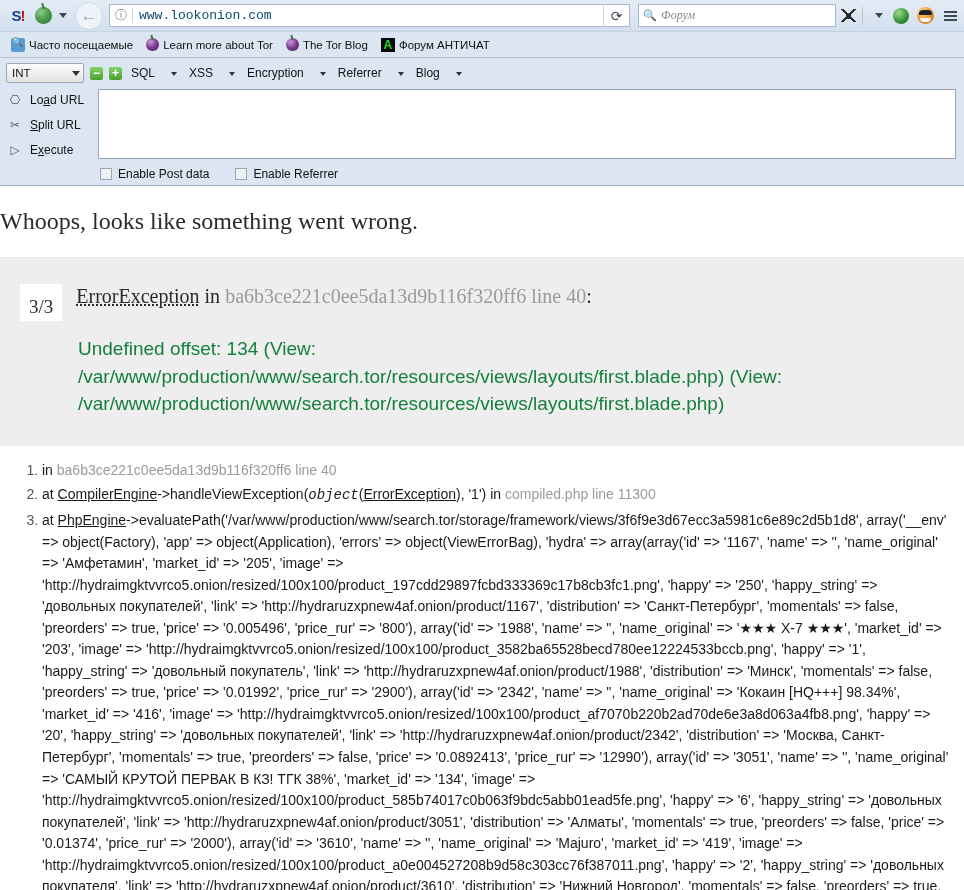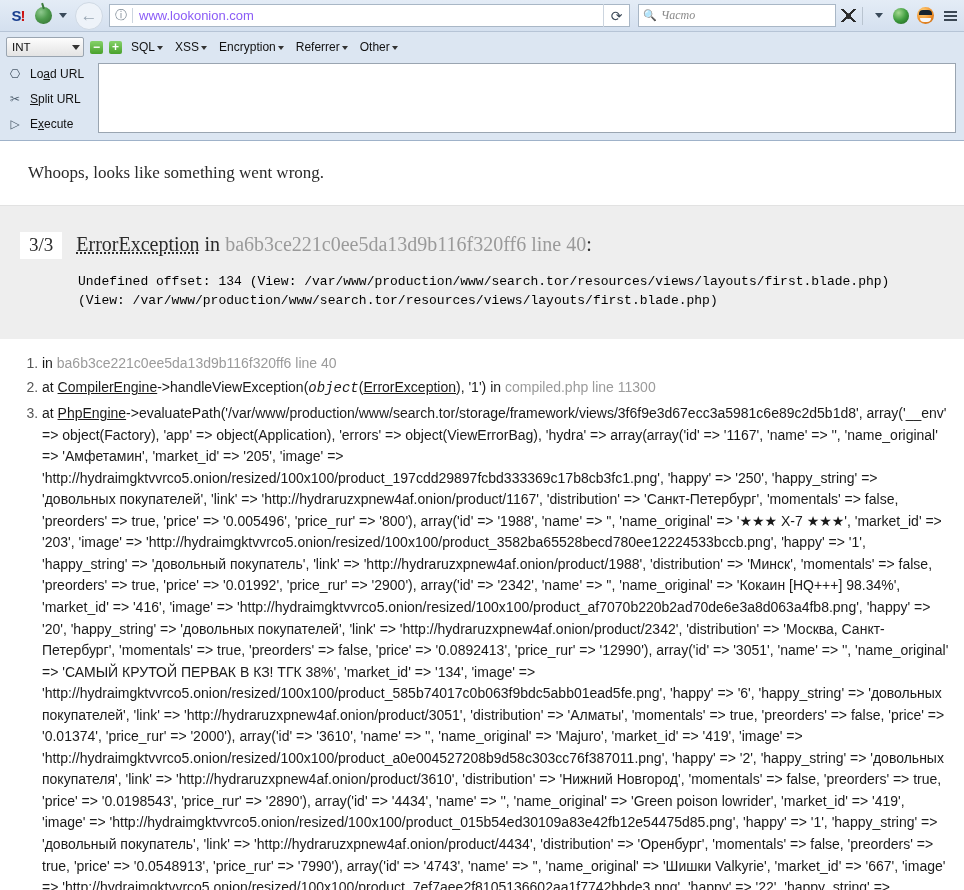--- a/index.html
+++ b/index.html
@@ -74,23 +74,23 @@
     width: 22px; text-align: center;
     color: #7b8894; font-size: 12px;
     flex: 0 0 auto;
   }
   #url-separator {
     width: 1px; height: 15px; background: #ccd5df; flex: 0 0 auto;
   }
   #url-text {
     flex: 1 1 auto;
     padding: 0 6px;
-    font-family: Liberation Sans, sans-serif;
+    font-family: Liberation Mono, monospace;
     font-size: 13px;
-    color: #8b5cf6;
+    color: #0c4a6e;
     white-space: nowrap; overflow: hidden;
   }
   #reload-btn {
     width: 26px; height: 23px;
     display: flex; align-items: center; justify-content: center;
     color: #3c4a58; font-size: 14px;
     flex: 0 0 auto;
     border-left: 1px solid #ccd5df;
   }
   #searchbar {
@@ -218,21 +218,21 @@
   .hb-pm {
     width: 13px; height: 13px;
     display:flex;align-items:center;justify-content:center;
     border-radius: 2px;
     font-size: 12px; font-weight: bold; color: #fff; line-height: 1;
   }
   .hb-pm.minus { background: linear-gradient(to bottom,#86d26a,#49a12c); }
   .hb-pm.plus  { background: linear-gradient(to bottom,#86d26a,#49a12c); }
   .hb-menu {
     font-size: 12px; color: #111;
-    display: flex; align-items: center; gap: 2px;
+    display: flex; align-items: center; gap: 16px;
     padding: 0 3px;
   }
   .hb-menu .caret {
     width:0;height:0;border-left:3px solid transparent;border-right:3px solid transparent;
     border-top:4px solid #333; margin-top:2px;
   }
   #hackbar-body { display: flex; padding: 0 6px; }
   #hb-actions { width: 92px; flex: 0 0 auto; }
   .hb-action {
     height: 25px;
@@ -267,58 +267,57 @@
     background: #ffffff;
     width: 964px;
   }
   #whoops-panel {
     background: #ffffff;
     border-bottom: 1px solid #e2e2e2;
     padding: 22px 0 22px 0;
   }
   #whoops-text {
     font-family: "Liberation Serif", serif;
-    font-size: 17px;
+    font-size: 24px;
     color: #2a2a2a;
-    padding-left: 28px;
   }
   #exception-panel {
     background: #eeeeee;
     padding: 26px 0 28px 0;
   }
   #exception-head {
     display: flex; align-items: flex-start;
     padding-left: 20px;
   }
   #exc-badge {
     background: #ffffff;
     color: #2c2c2c;
     font-family: "Liberation Serif", serif;
     font-size: 19px;
-    padding: 3px 9px 5px 9px;
+    padding: 13px 9px 5px 9px;
     line-height: 1;
     margin-right: 14px;
     flex: 0 0 auto;
   }
   #exc-title {
     font-family: "Liberation Serif", serif;
     font-size: 20px;
     color: #2a2a2a;
     padding-top: 1px;
   }
   #exc-title .exc-name {
     text-decoration: underline;
     text-decoration-style: dotted;
     color: #2a2a2a;
   }
   #exc-title .exc-file { color: #9a9a9a; }
   #exc-message {
-    font-family: Liberation Mono, monospace;
-    font-size: 13px;
-    color: #000000;
+    font-family: Liberation Sans, sans-serif;
+    font-size: 19px;
+    color: #15803d;
     line-height: 1.45;
     padding: 14px 40px 0 78px;
   }
 
   
   #trace {
     padding: 14px 14px 0 14px;
     background: #ffffff;
   }
   #trace ol {
@@ -362,21 +361,21 @@
       <div id="identity-icon">ⓘ</div>
       <div id="url-separator"></div>
       <div id="url-text">www.lookonion.com</div>
       <div id="reload-btn">
         <span>⟳</span>
       </div>
     </div>
 
     <div id="searchbar">
       <div id="search-icon">🔍</div>
-      <div id="search-placeholder">Часто</div>
+      <div id="search-placeholder">Форум</div>
     </div>
 
     <div class="toolbar-addon">
       <span id="noscript-glyph"></span>
     </div>
     <div id="addon-separator"></div>
     <div class="toolbar-addon">
       <span class="mini-caret"></span>
     </div>
     <div class="toolbar-addon">
@@ -385,20 +384,38 @@
     <div class="toolbar-addon">
       <span id="circle-orange"></span>
     </div>
     <div id="menu-btn">
       <i></i>
         <i></i>
         <i></i>
     </div>
   </div>
 
+  <div id="bookmarks-bar">
+    <div class="bm-item">
+      <span class="bm-star"></span>
+      <span>Часто посещаемые</span>
+    </div>
+    <div class="bm-item">
+      <span class="bm-onion"></span>
+      <span>Learn more about Tor</span>
+    </div>
+    <div class="bm-item">
+      <span class="bm-onion"></span>
+      <span>The Tor Blog</span>
+    </div>
+    <div class="bm-item">
+      <span class="bm-green-a">A</span>
+      <span>Форум АНТИЧАТ</span>
+    </div>
+  </div>
 </div>
 
 <div id="hackbar">
 
   <div id="hackbar-menurow">
     <div id="hb-select">
       <span>INT</span>
       <span class="sel-caret"></span>
     </div>
     <div class="hb-pm minus">−</div>
@@ -414,21 +431,21 @@
     </div>
     <div class="hb-menu">
       <span>Encryption</span>
       <span class="caret"></span>
     </div>
     <div class="hb-menu">
       <span>Referrer</span>
       <span class="caret"></span>
     </div>
     <div class="hb-menu">
-      <span>Other</span>
+      <span>Blog</span>
       <span class="caret"></span>
     </div>
   </div>
 
   <div id="hackbar-body">
     <div id="hb-actions">
 
       <div class="hb-action">
         <span class="hb-ico">⎔</span>
         <span>Lo<u>a</u>d URL</span>
@@ -441,20 +458,30 @@
 
       <div class="hb-action">
         <span class="hb-ico">▷</span>
         <span>E<u>x</u>ecute</span>
       </div>
     </div>
 
     <div id="hb-textarea"></div>
   </div>
 
+  <div id="hb-checkrow">
+    <div class="hb-check">
+      <span class="hb-box"></span>
+      <span>Enable Post data</span>
+    </div>
+    <div class="hb-check">
+      <span class="hb-box"></span>
+      <span>Enable Referrer</span>
+    </div>
+  </div>
 </div>
 
 <div id="page">
 
   <div id="whoops-panel">
     <div id="whoops-text">Whoops, looks like something went wrong.</div>
   </div>
 
   <div id="exception-panel">
     <div id="exception-head">

